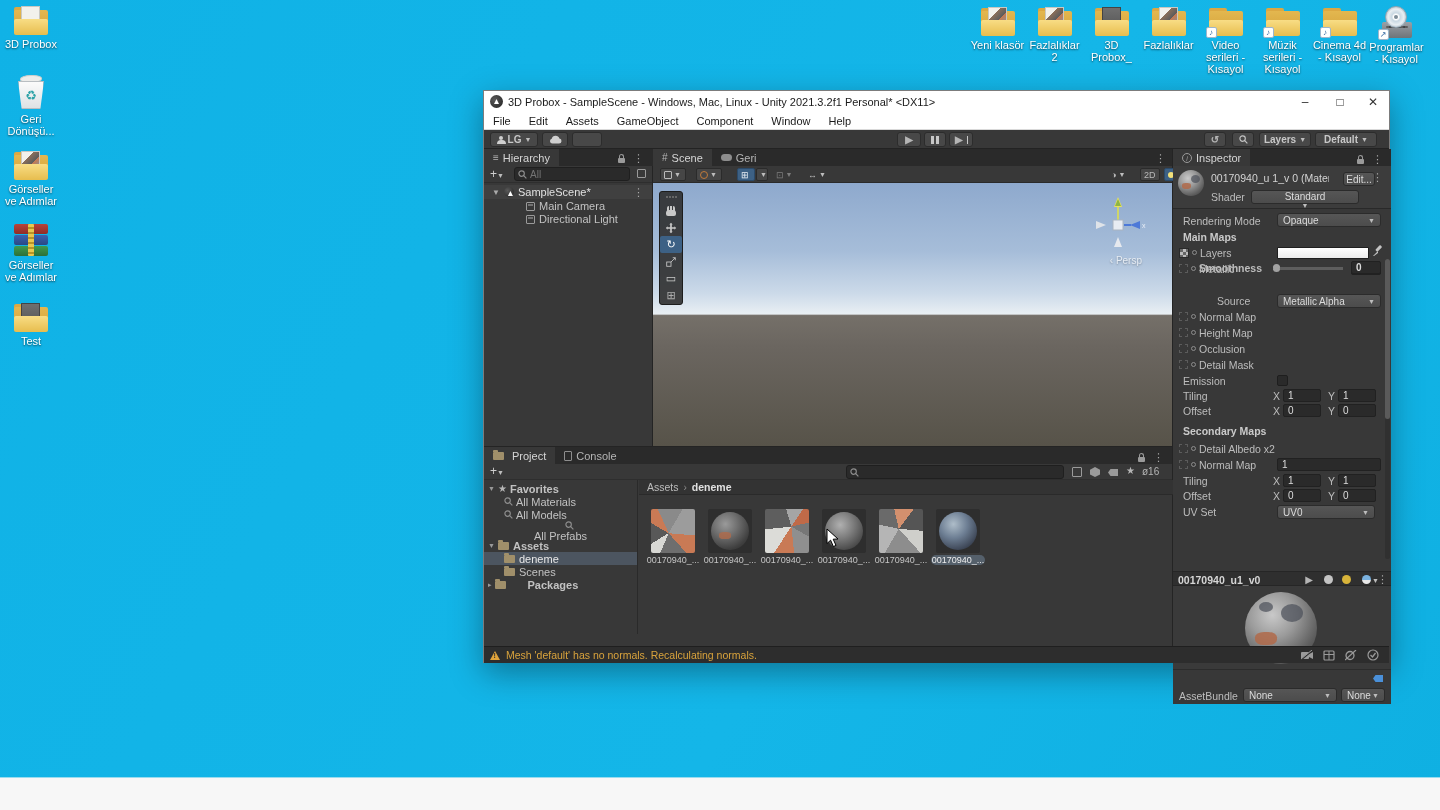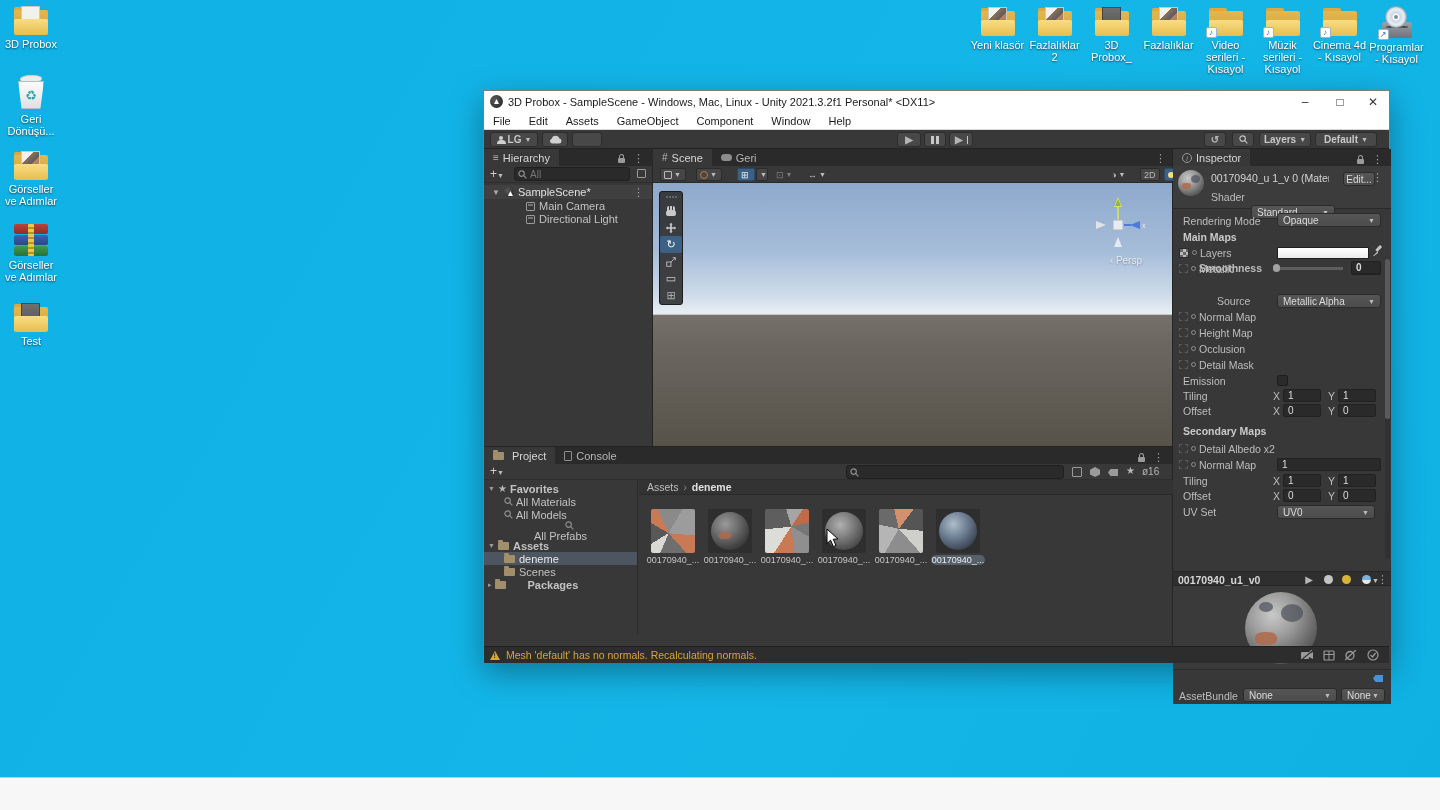--- a/index.html
+++ b/index.html
@@ -504,21 +504,21 @@
     <div style="position:absolute;left:0;top:17px;width:100%;height:43px;background:#3c3c3c;border-bottom:1px solid #292929;">
       <div class="sphere-thumb" style="position:absolute;left:5px;top:4px;width:26px;height:26px;">
         <span class="patch" style="left:4px;top:13px;width:9px;height:6px;"></span>
           <span class="patch2" style="left:13px;top:5px;width:9px;height:8px;"></span>
       </div>
       <span style="position:absolute;left:38px;top:6px;color:#d4d4d4;font-size:10.5px;width:118px;overflow:hidden;white-space:nowrap;">00170940_u 1_v 0 (Material</span>
       <span class="gray-ico" style="position:absolute;right:36px;top:6px;">?</span>
       <span class="gray-ico" style="position:absolute;right:22px;top:6px;">⇄</span>
       <span class="kebab" style="position:absolute;right:8px;top:6px;">⋮</span>
       <span class="ilabel" style="left:38px;top:25px;">Shader</span>
-      <div class="dd" style="left:78px;top:39px;width:84px;">
+      <div class="dd" style="left:78px;top:24px;width:108px;flex-direction:column;">
           <span>Standard</span>
           <span class="caret">▼</span>
         </div>
       <div class="dd" style="left:170px;top:6px;width:32px;justify-content:center;align-items:center;">
           <span>Edit...</span>
         </div>
     </div>
 
     <span class="ilabel" style="left:10px;top:66px;">Rendering Mode</span>
     <div class="dd" style="left:104px;top:64px;width:104px;">

